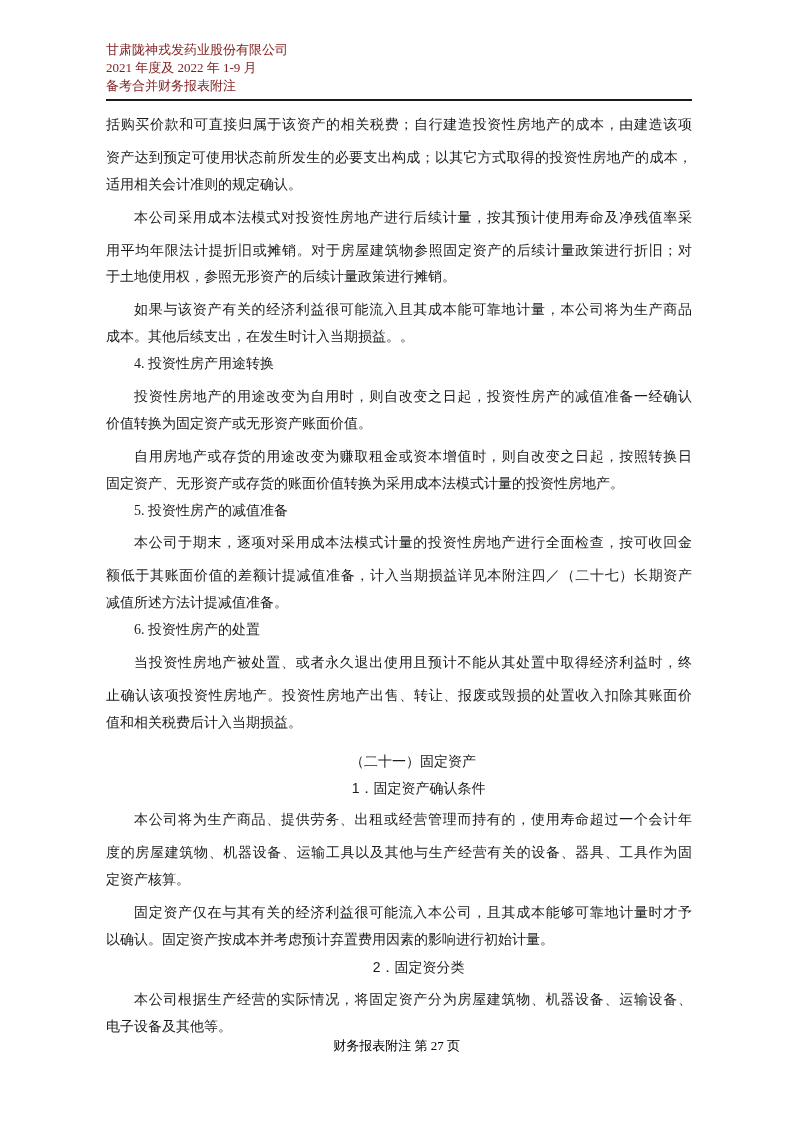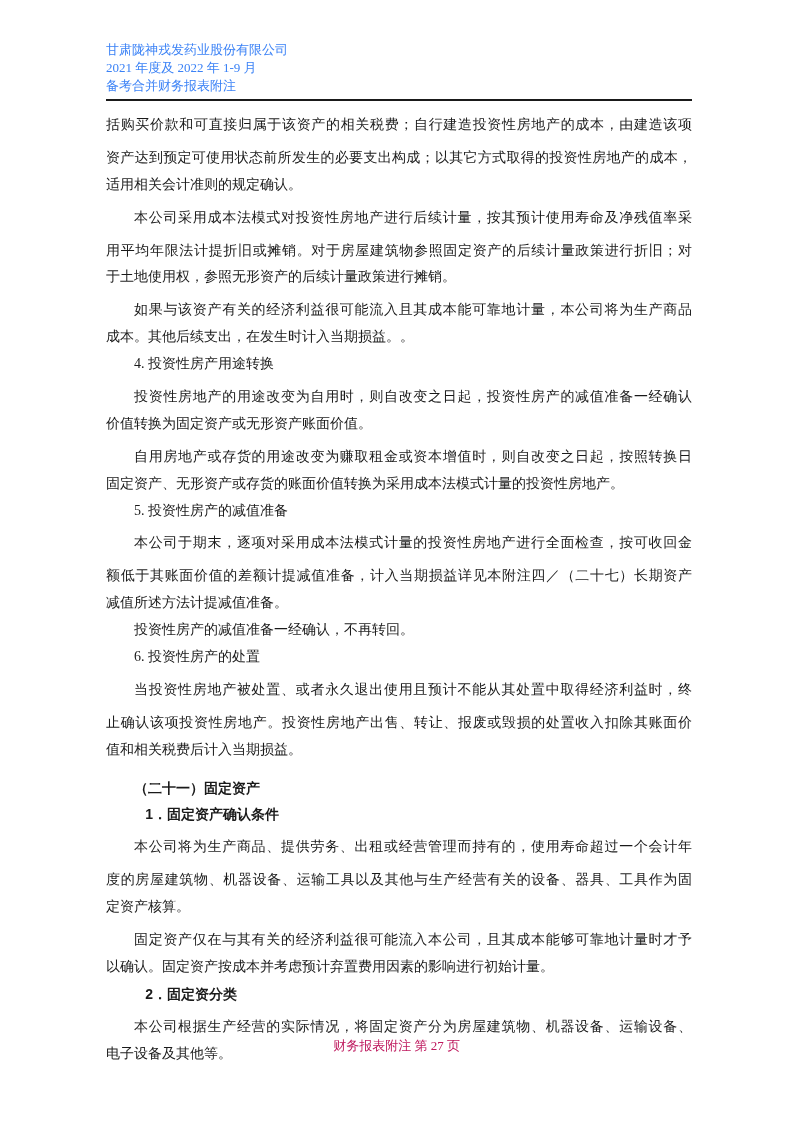--- a/index.html
+++ b/index.html
@@ -12,21 +12,21 @@
     font-family: "Liberation Serif", "DejaVu Serif", serif;
     overflow: hidden;
   }
   .header {
     position: absolute;
     top: 41px;
     left: 106px;
     width: 586px;
     font-size: 13px;
     line-height: 18px;
-    color: #3b82f6;
+    color: #7f1d1d;
   }
   .header-rule {
     position: absolute;
     top: 99px;
     left: 106px;
     width: 586px;
     border-top: 2px solid #1a1a1a;
     height: 0;
   }
   .content {
@@ -47,35 +47,36 @@
     white-space: normal;
     text-align: justify;
     text-align-last: justify;
     text-justify: inter-character;
     overflow: hidden;
     margin-top: 6px;
   }
   .line.ind { text-indent: 2em; font-family: Liberation Mono, monospace; }
   .heading .line { text-indent: 2em; }
   .section-heading, .sub-heading {
-    font-weight: bold;
+    font-weight: normal;
     font-family: "Liberation Sans", "DejaVu Sans", sans-serif;
+    text-align: center;
   }
   .section-heading { margin-top: 11px; }
   .section-heading .line { text-indent: 2em; }
   .sub-heading .line { text-indent: 2.8em; }
   .footer {
     position: absolute;
     top: 1037px;
     left: 0;
     width: 793px;
     text-align: center;
     font-size: 13px;
     line-height: 18px;
-    color: #be185d;
+    color: #000000;
   }
 </style>
 </head>
 <body>
 
 <div class="page">
 
   <div class="header">
     <div>甘肃陇神戎发药业股份有限公司</div>
     <div>2021 年度及 2022 年 1-9 月</div>
@@ -111,23 +112,20 @@
         <div class="line">固定资产、无形资产或存货的账面价值转换为采用成本法模式计量的投资性房地产。</div>
       </div>
       <div class="block heading">
         <div class="line">5. 投资性房产的减值准备</div>
       </div>
       <div class="block para">
         <div class="line jl ind">本公司于期末，逐项对采用成本法模式计量的投资性房地产进行全面检查，按可收回金</div>
         <div class="line jl">额低于其账面价值的差额计提减值准备，计入当期损益详见本附注四／（二十七）长期资产</div>
         <div class="line">减值所述方法计提减值准备。</div>
       </div>
-      <div class="block para">
-        <div class="line ind">投资性房产的减值准备一经确认，不再转回。</div>
-      </div>
       <div class="block heading">
         <div class="line">6. 投资性房产的处置</div>
       </div>
       <div class="block para">
         <div class="line jl ind">当投资性房地产被处置、或者永久退出使用且预计不能从其处置中取得经济利益时，终</div>
         <div class="line jl">止确认该项投资性房地产。投资性房地产出售、转让、报废或毁损的处置收入扣除其账面价</div>
         <div class="line">值和相关税费后计入当期损益。</div>
       </div>
       <div class="block section-heading">
         <div class="line">（二十一）固定资产</div>

